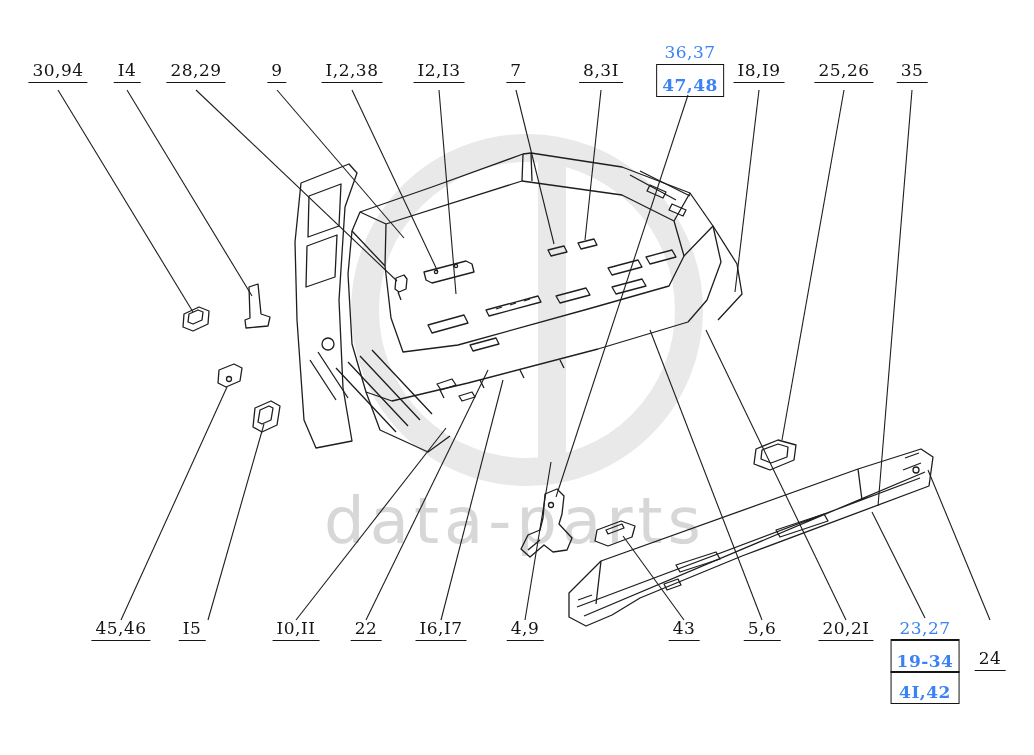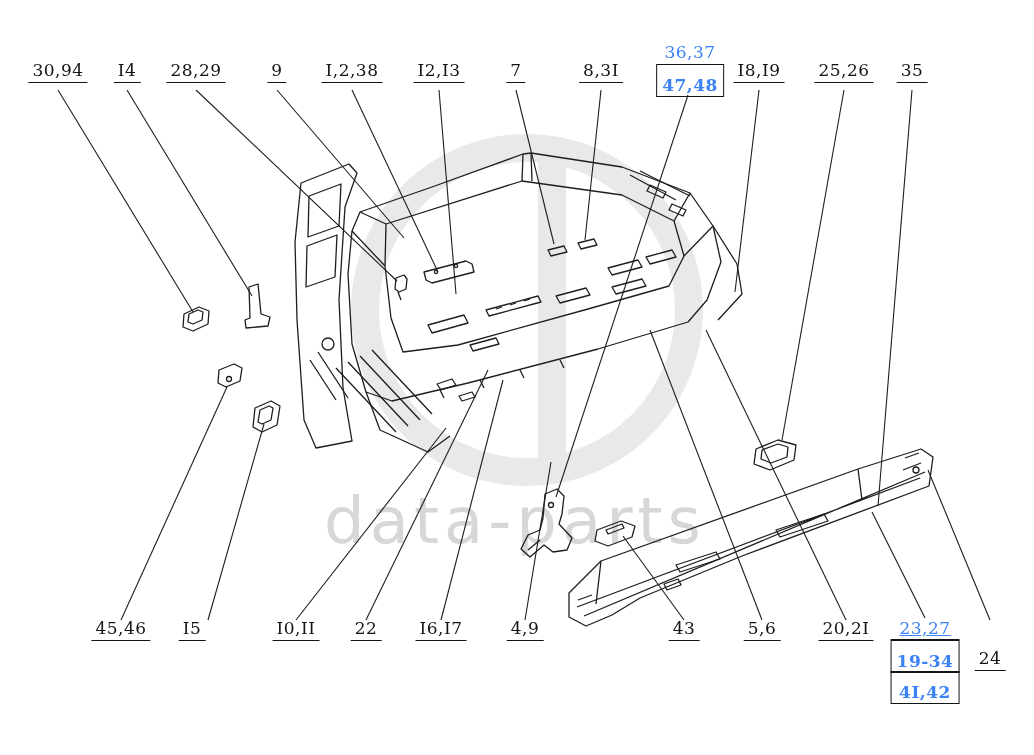--- a/index.html
+++ b/index.html
@@ -13,21 +13,21 @@
     position:absolute;transform:translateX(-50%);
     font:17px "DejaVu Serif", serif;font-weight:500;color:#141414;
     border-bottom:1.7px solid #141414;padding:0 4px 2px;letter-spacing:.5px;
     white-space:nowrap;line-height:1.05;
   }
   .stack{position:absolute;transform:translateX(-50%);text-align:center;
     font:17px "DejaVu Serif", serif;color:#3b82f6;letter-spacing:.5px;white-space:nowrap;}
   .stack .upper{padding:0 5px 2px;}
   .stack .boxed{border:1.7px solid #141414;padding:10px 5px 1px;font-weight:bold;}
   .stack .boxed + .boxed{margin-top:-1.7px;}
-  .stack .underlined{border-bottom:1.7px solid #141414;padding:0 5px 1px;text-decoration:underline;}
+  .stack .underlined{border-bottom:1.7px solid #141414;padding:0 5px 1px;}
   #caption{
     position:absolute;left:0;top:708px;width:100%;text-align:center;
     font-family:"Liberation Sans", sans-serif;font-size:13px;font-weight:bold;color:#111;
   }
 </style>
 </head>
 <body>
 
 <div id="stage">
 

